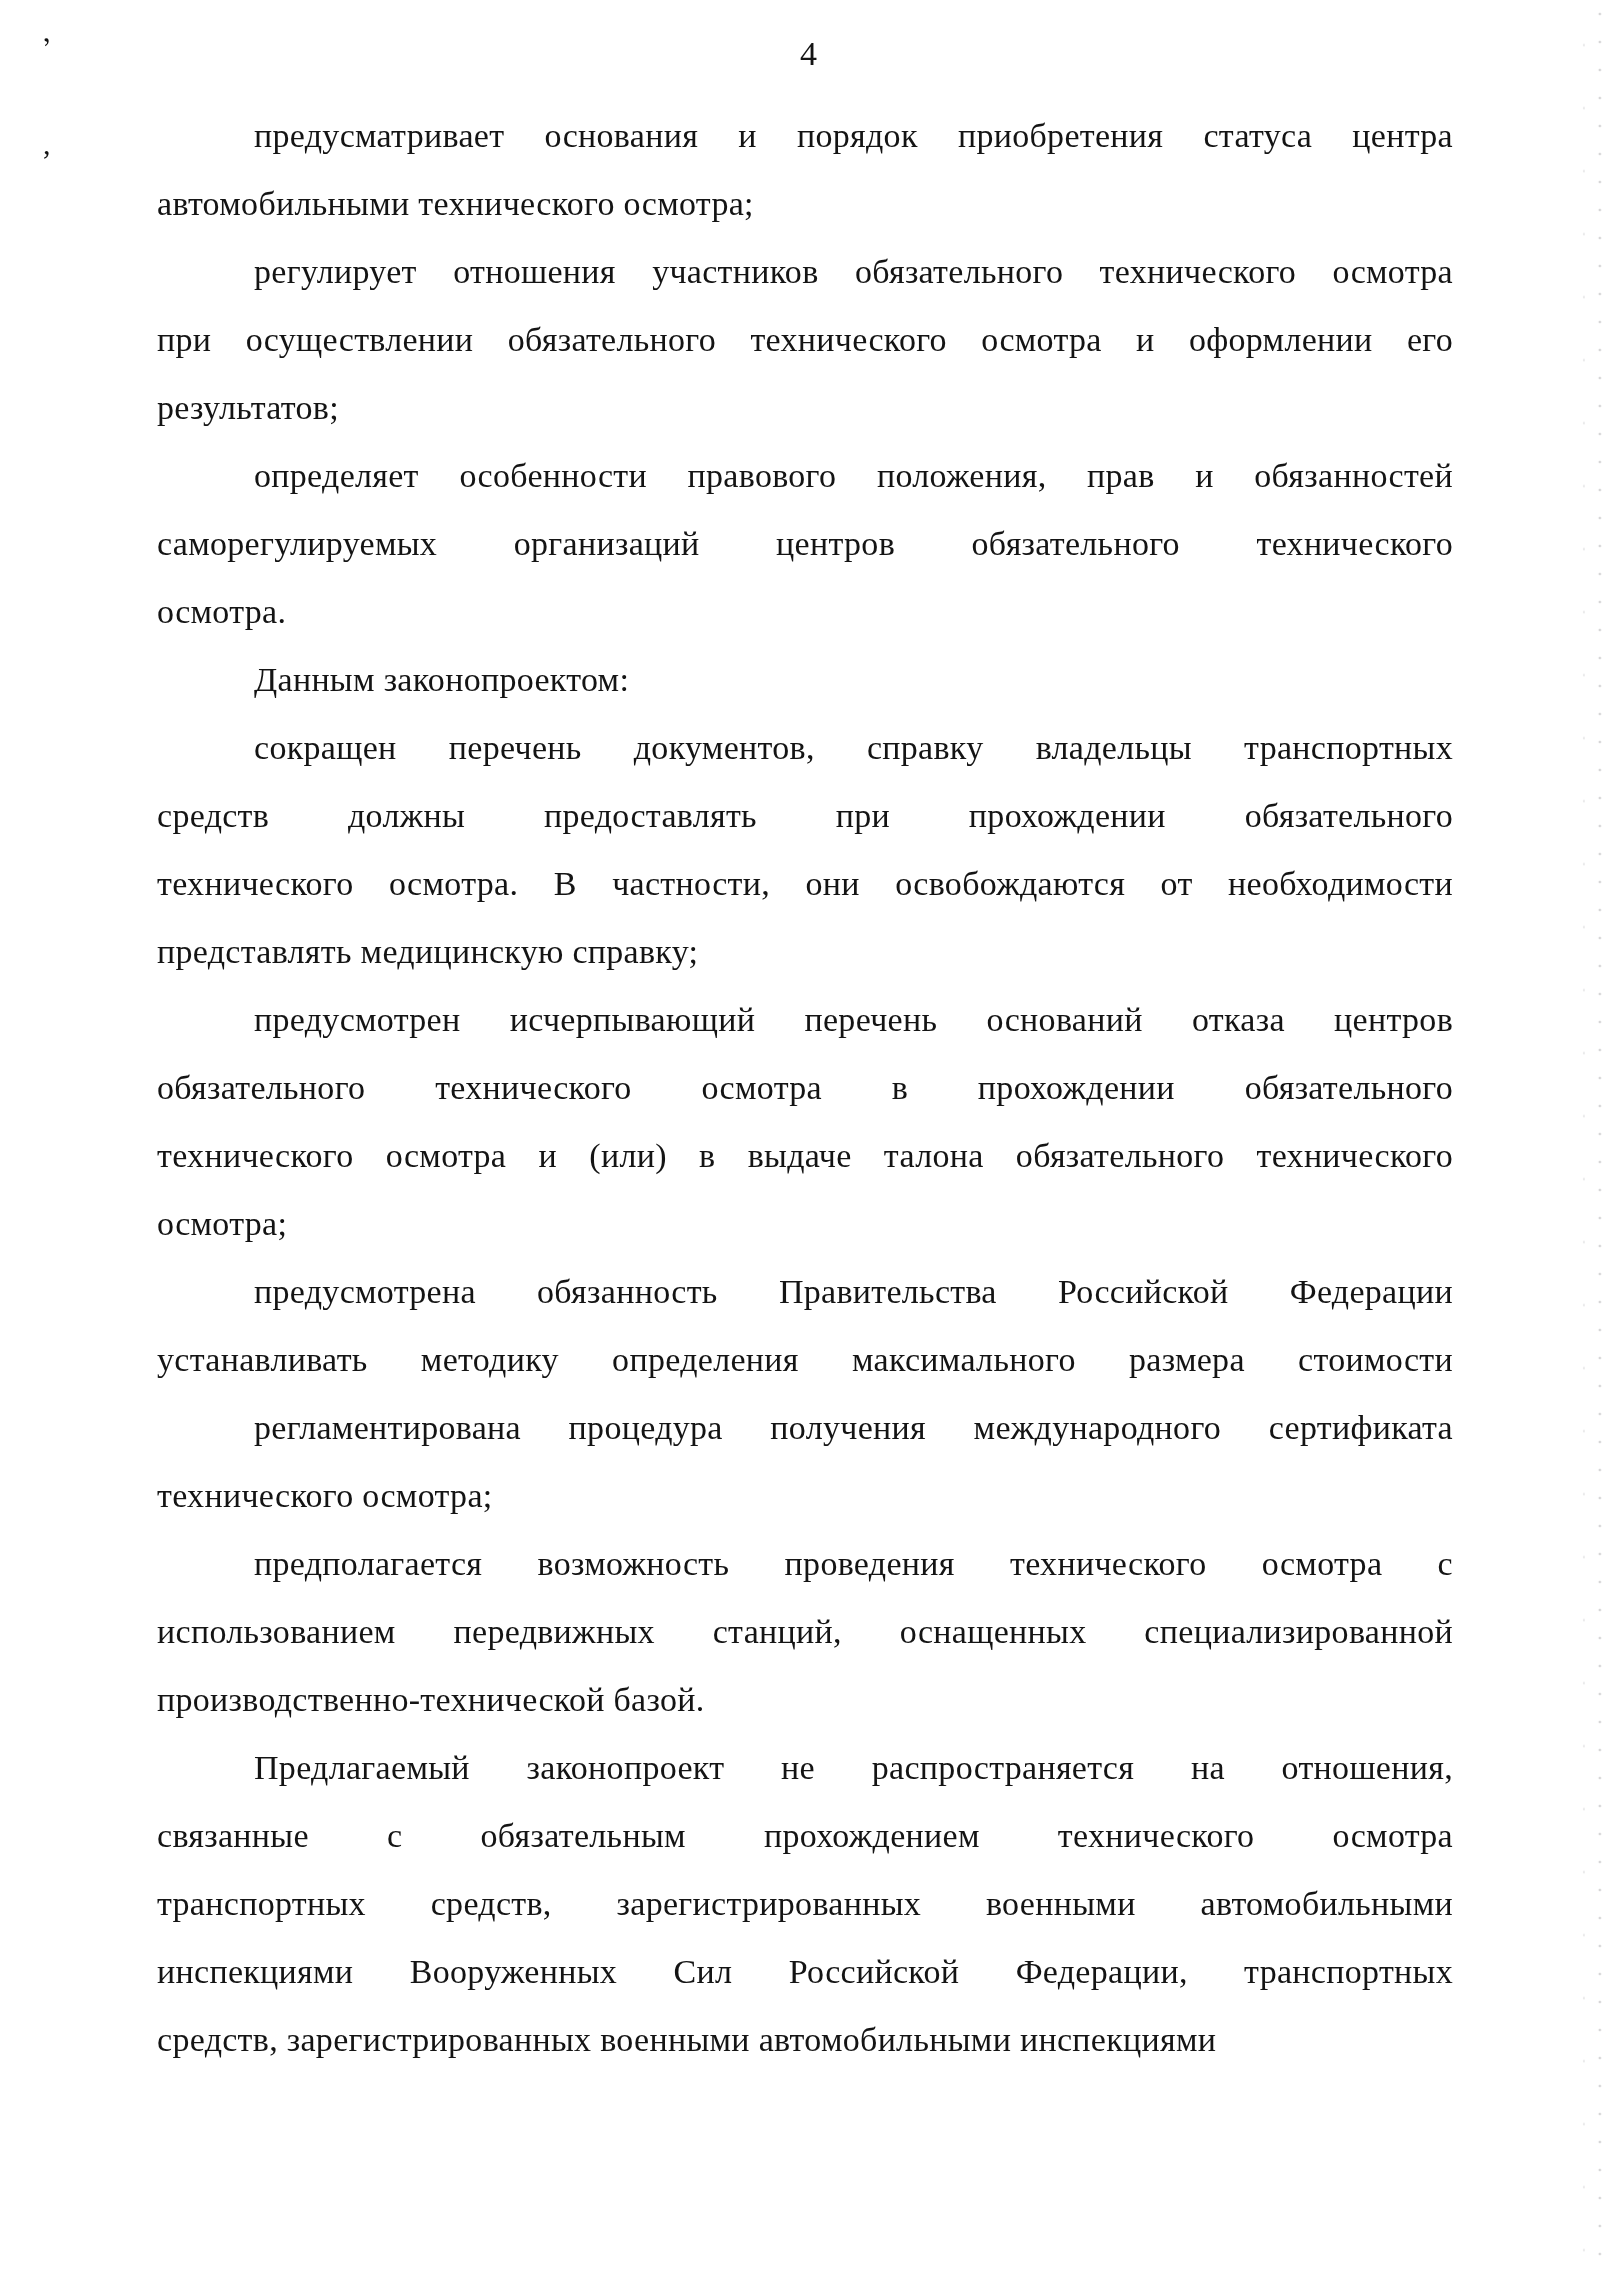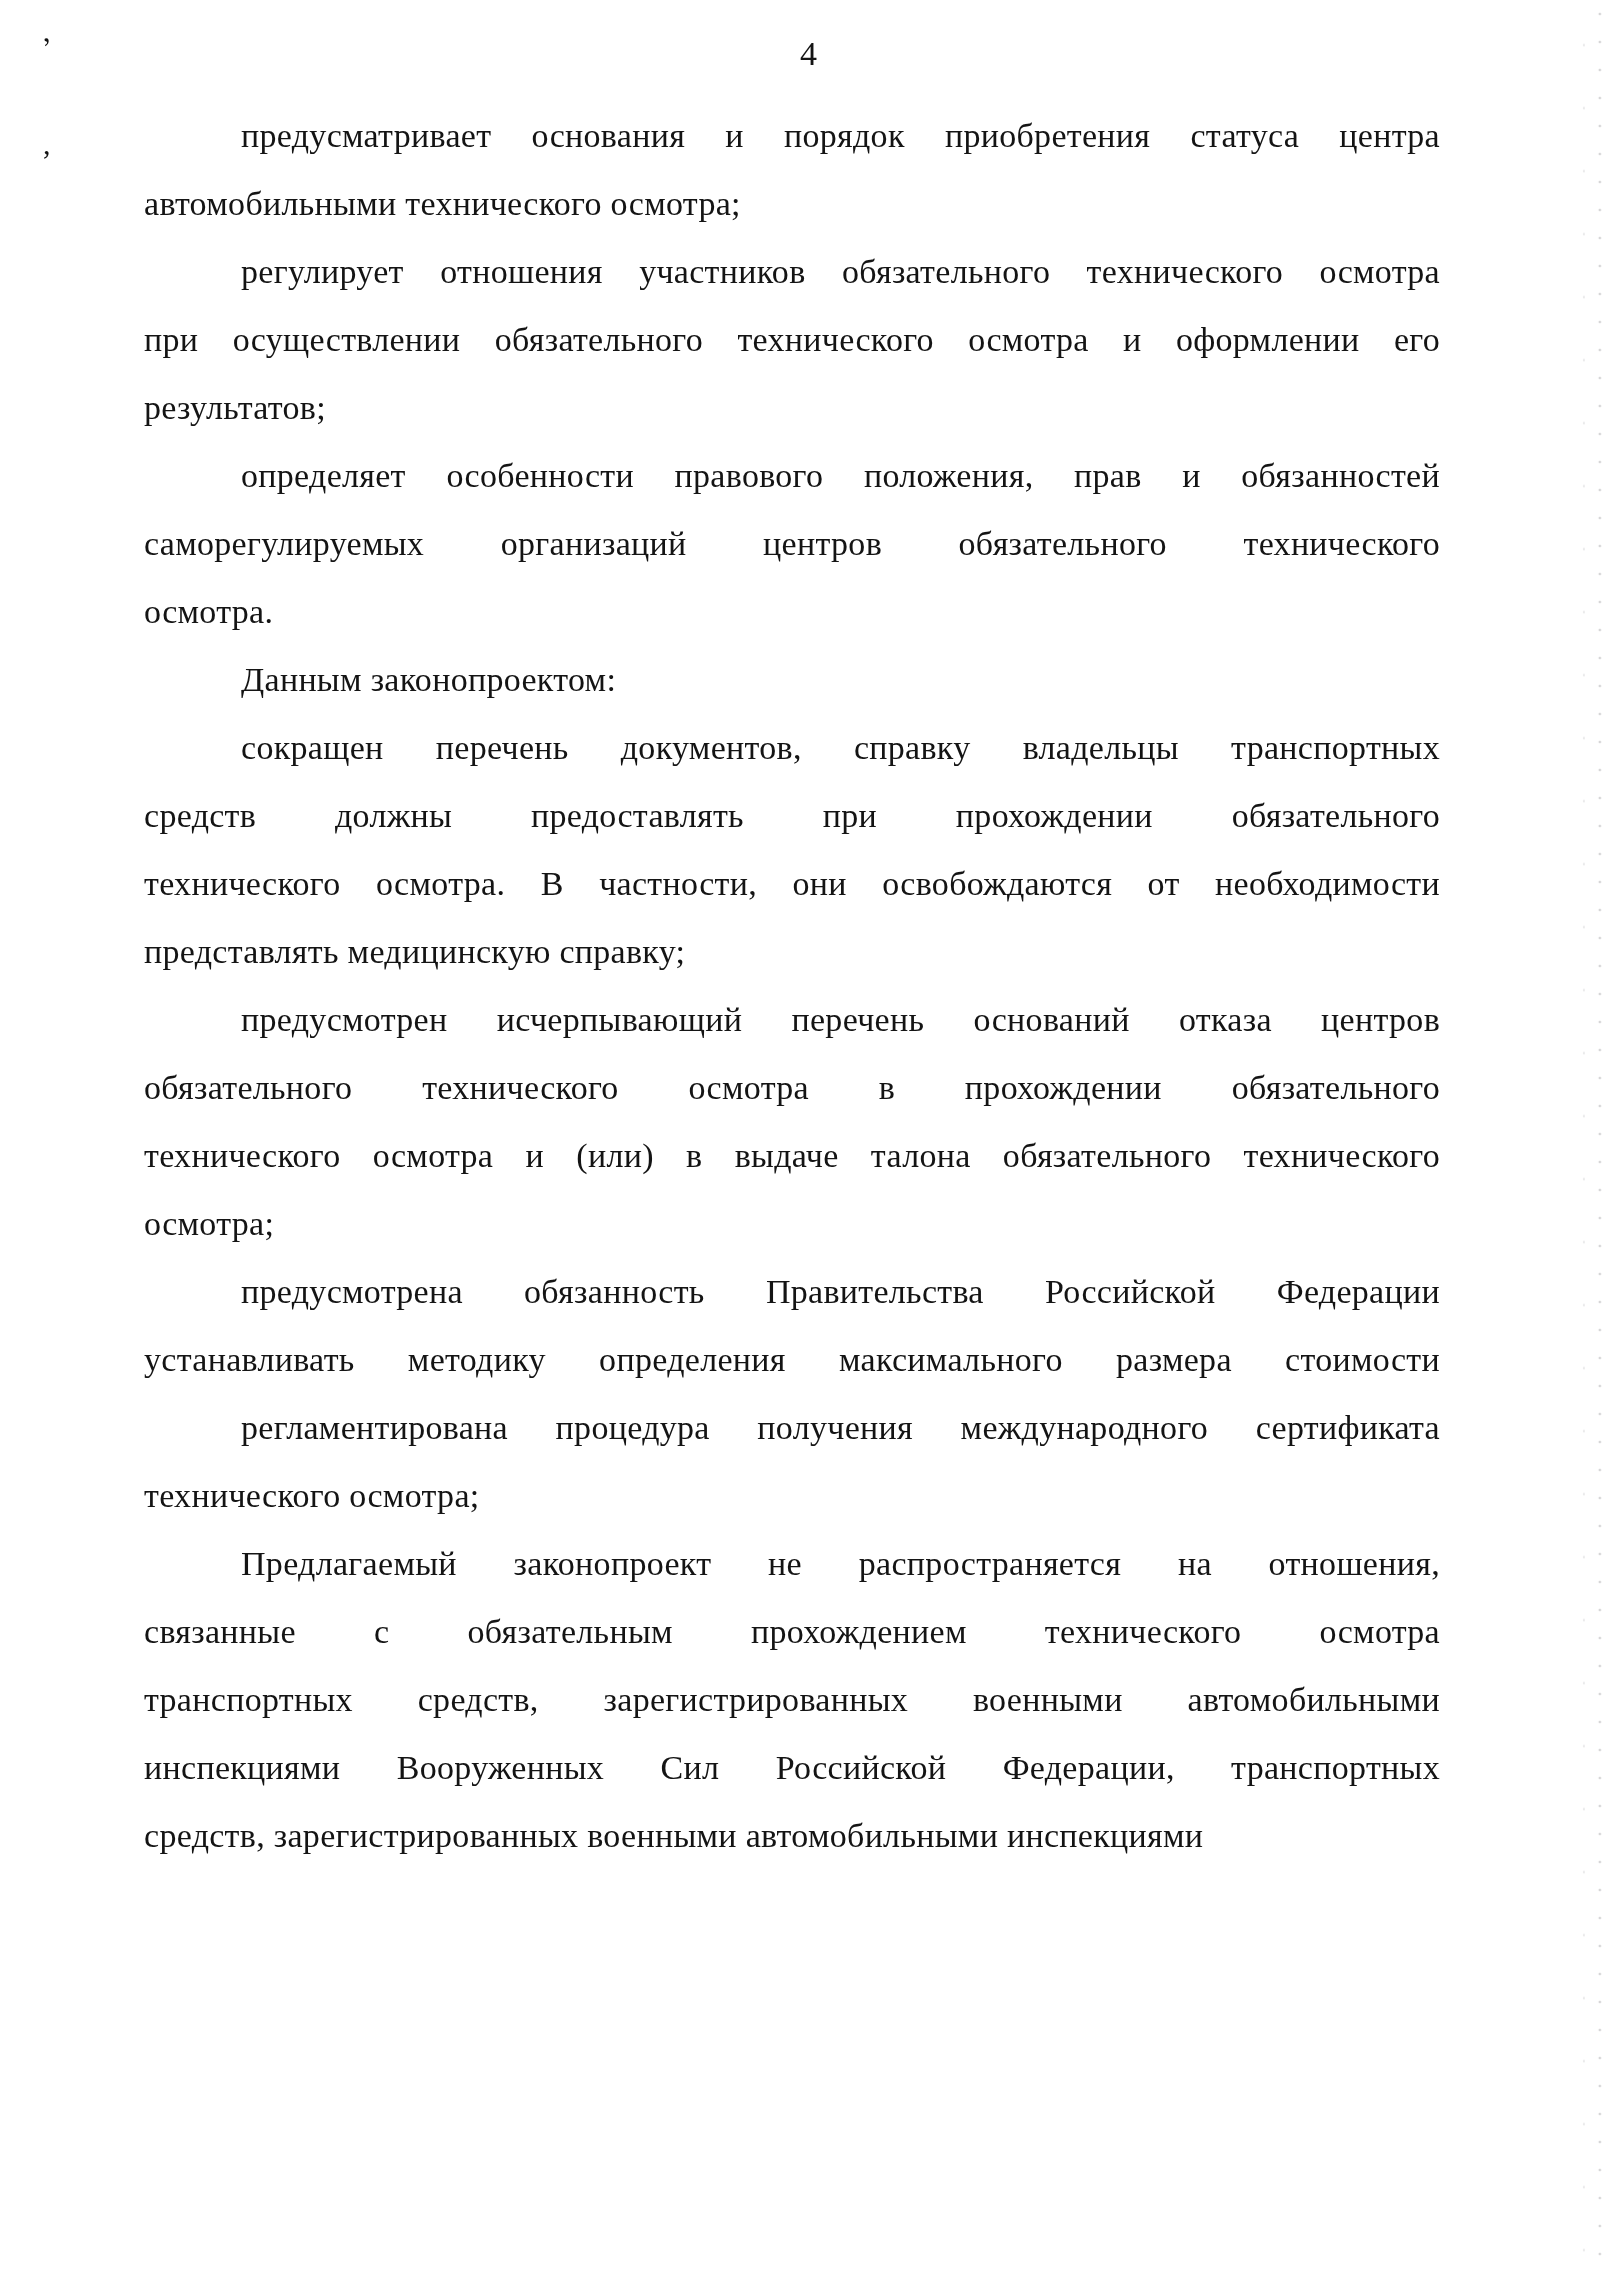--- a/index.html
+++ b/index.html
@@ -20,21 +20,21 @@
     position: absolute;
     top: 34px;
     left: 0;
     width: 100%;
     text-align: center;
     font-size: 34px;
     line-height: 39px;
   }
   .doc-body {
     position: absolute;
-    left: 144px;
+    left: 157px;
     top: 102px;
     width: 1296px;
   }
   .para { margin: 0; padding: 0; }
   .line {
     font-size: 34px;
     line-height: 68px;
     height: 68px;
     text-align: justify;
     text-align-last: justify;
@@ -123,20 +123,25 @@
       </div>
       <div class="para">
         <div class="line first">предусмотрена обязанность Правительства Российской Федерации</div>
         <div class="line">устанавливать методику определения максимального размера стоимости</div>
       </div>
       <div class="para">
         <div class="line first">регламентирована процедура получения международного сертификата</div>
         <div class="line last">технического осмотра;</div>
       </div>
       <div class="para">
+        <div class="line first">предполагается возможность проведения технического осмотра с</div>
+        <div class="line">использованием передвижных станций, оснащенных специализированной</div>
+        <div class="line last">производственно-технической базой.</div>
+      </div>
+      <div class="para">
         <div class="line first">Предлагаемый законопроект не распространяется на отношения,</div>
         <div class="line">связанные с обязательным прохождением технического осмотра</div>
         <div class="line">транспортных средств, зарегистрированных военными автомобильными</div>
         <div class="line">инспекциями Вооруженных Сил Российской Федерации, транспортных</div>
         <div class="line last">средств, зарегистрированных военными автомобильными инспекциями</div>
       </div>
     </div>
 
   <div class="noise-right-a"></div>
   <div class="noise-right-b"></div>

